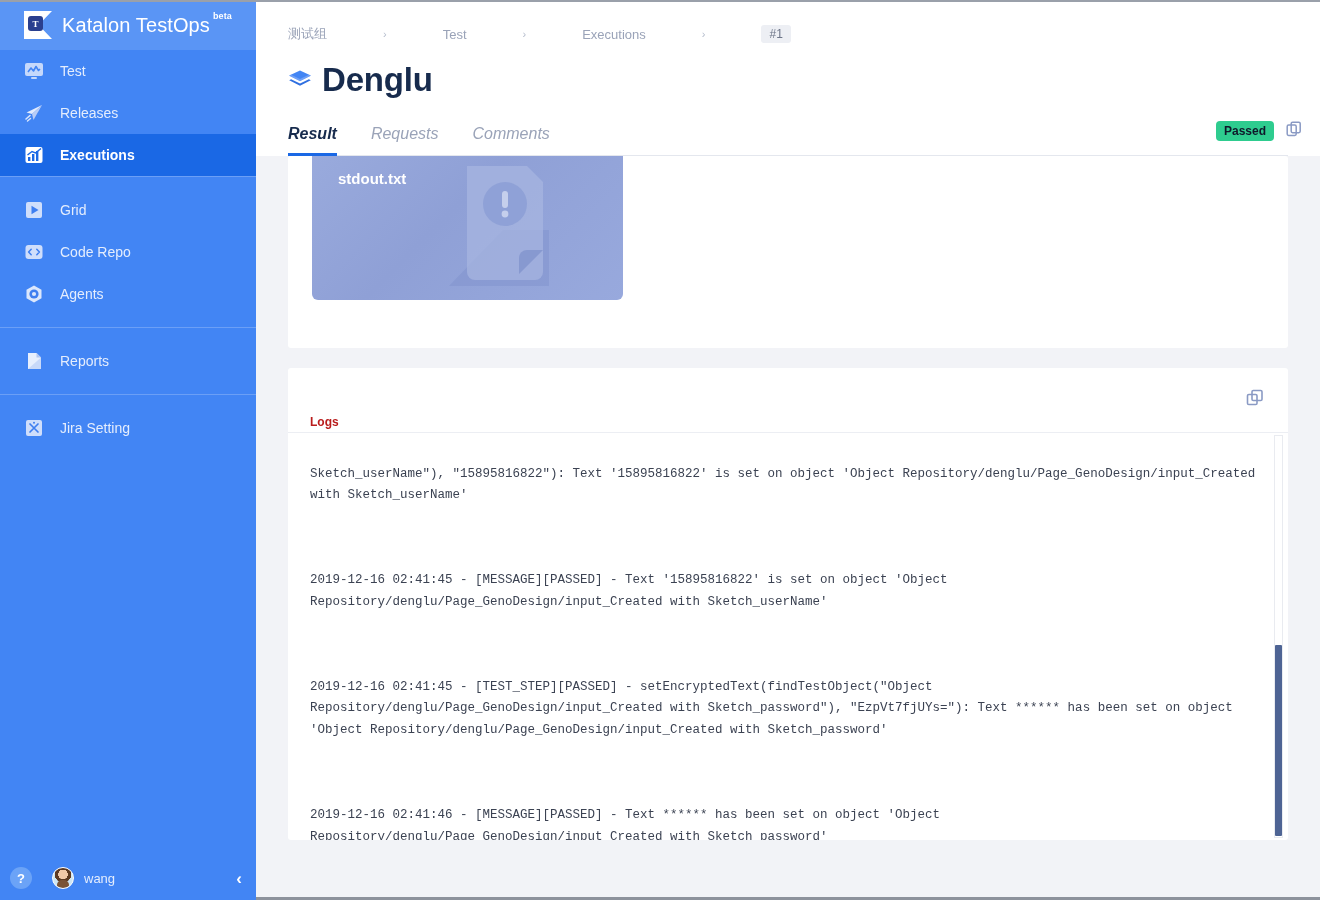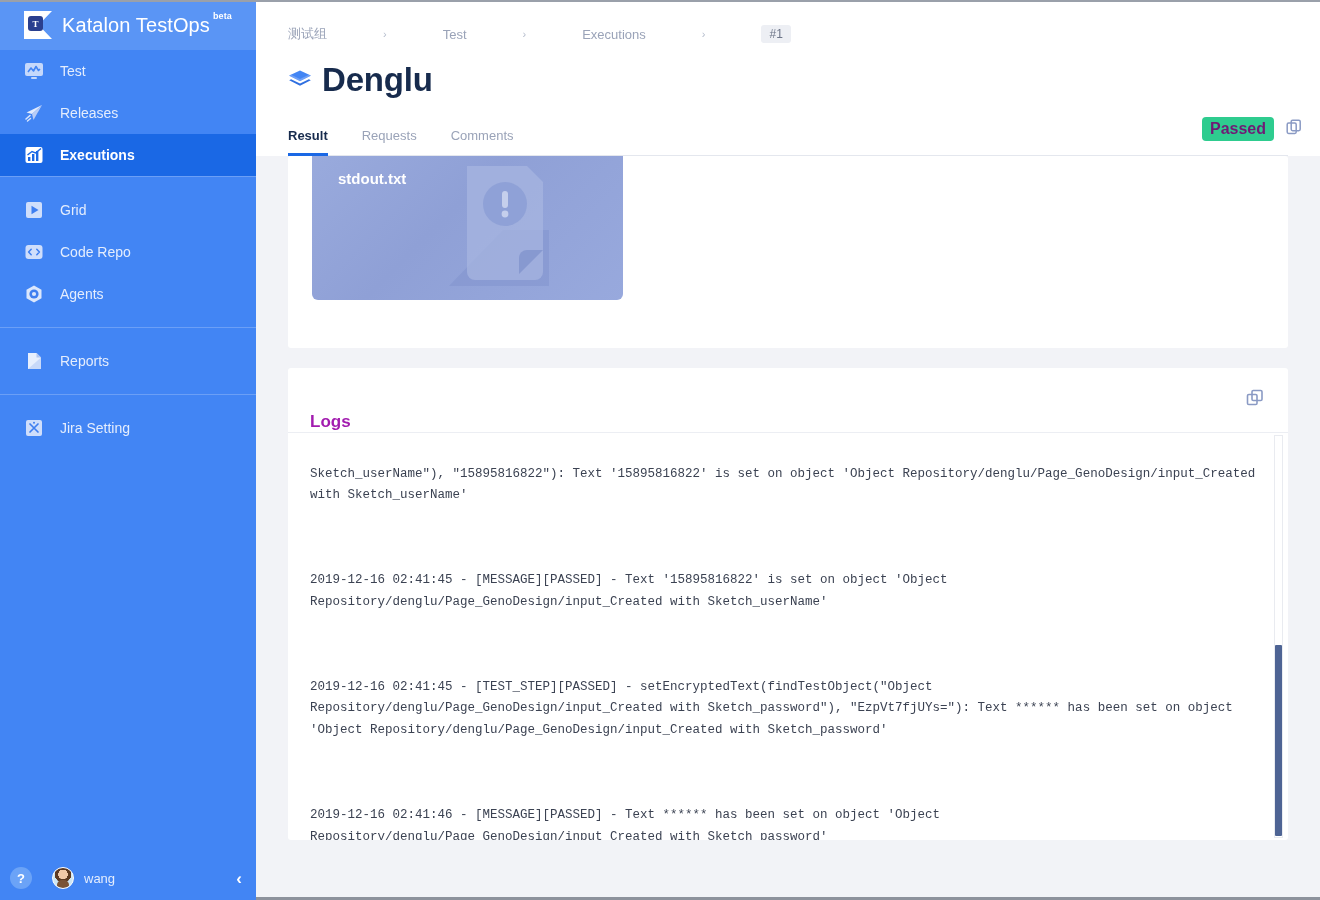--- a/index.html
+++ b/index.html
@@ -213,26 +213,27 @@
 
   .tabs-row {
     margin-top: 16px;
     border-bottom: 1px solid #e4e7ee;
     display: flex;
     align-items: flex-end;
     height: 42px;
     position: relative;
   }
   .tab {
-    font-size: 13px;
+    font-size: 16px;
     color: #9aa3b8;
     padding: 0 0 12px 0;
     margin-right: 34px;
     cursor: pointer;
     position: relative;
+    font-style: italic;
   }
   .tab.active {
     color: #172b4d;
     font-weight: bold;
   }
   .tab.active::after {
     content: "";
     position: absolute;
     left: 0; right: 0; bottom: -1px;
     height: 3px;
@@ -241,22 +242,22 @@
 
   .header-right {
     position: absolute;
     right: -14px;
     bottom: 14px;
     display: flex;
     align-items: center;
   }
   .status-badge {
     background: #2ecc8f;
-    color: #701a75;
-    font-size: 16px;
+    color: #0f172a;
+    font-size: 12px;
     font-weight: bold;
     border-radius: 4px;
     padding: 3px 8px;
   }
   .header-copy-icon { margin-left: 12px; }
 
   
   .scroll-body {
     flex: 1 1 auto;
     overflow: hidden;
@@ -310,23 +311,23 @@
   }
   .logs-header {
     height: 65px;
     flex: 0 0 65px;
     display: flex;
     align-items: center;
     padding: 0 24px 0 22px;
     border-bottom: 1px solid #eceef3;
   }
   .logs-title {
-    font-size: 17px;
-    font-weight: bold;
-    color: #a21caf;
+    font-size: 12px;
+    font-weight: bold;
+    color: #b91c1c;
     margin-top: 44px;
   }
   .logs-expand { margin-left: auto; }
 
   .logs-body {
     flex: 1 1 auto;
     position: relative;
     overflow: hidden;
     padding: 0 26px 0 22px;
   }

